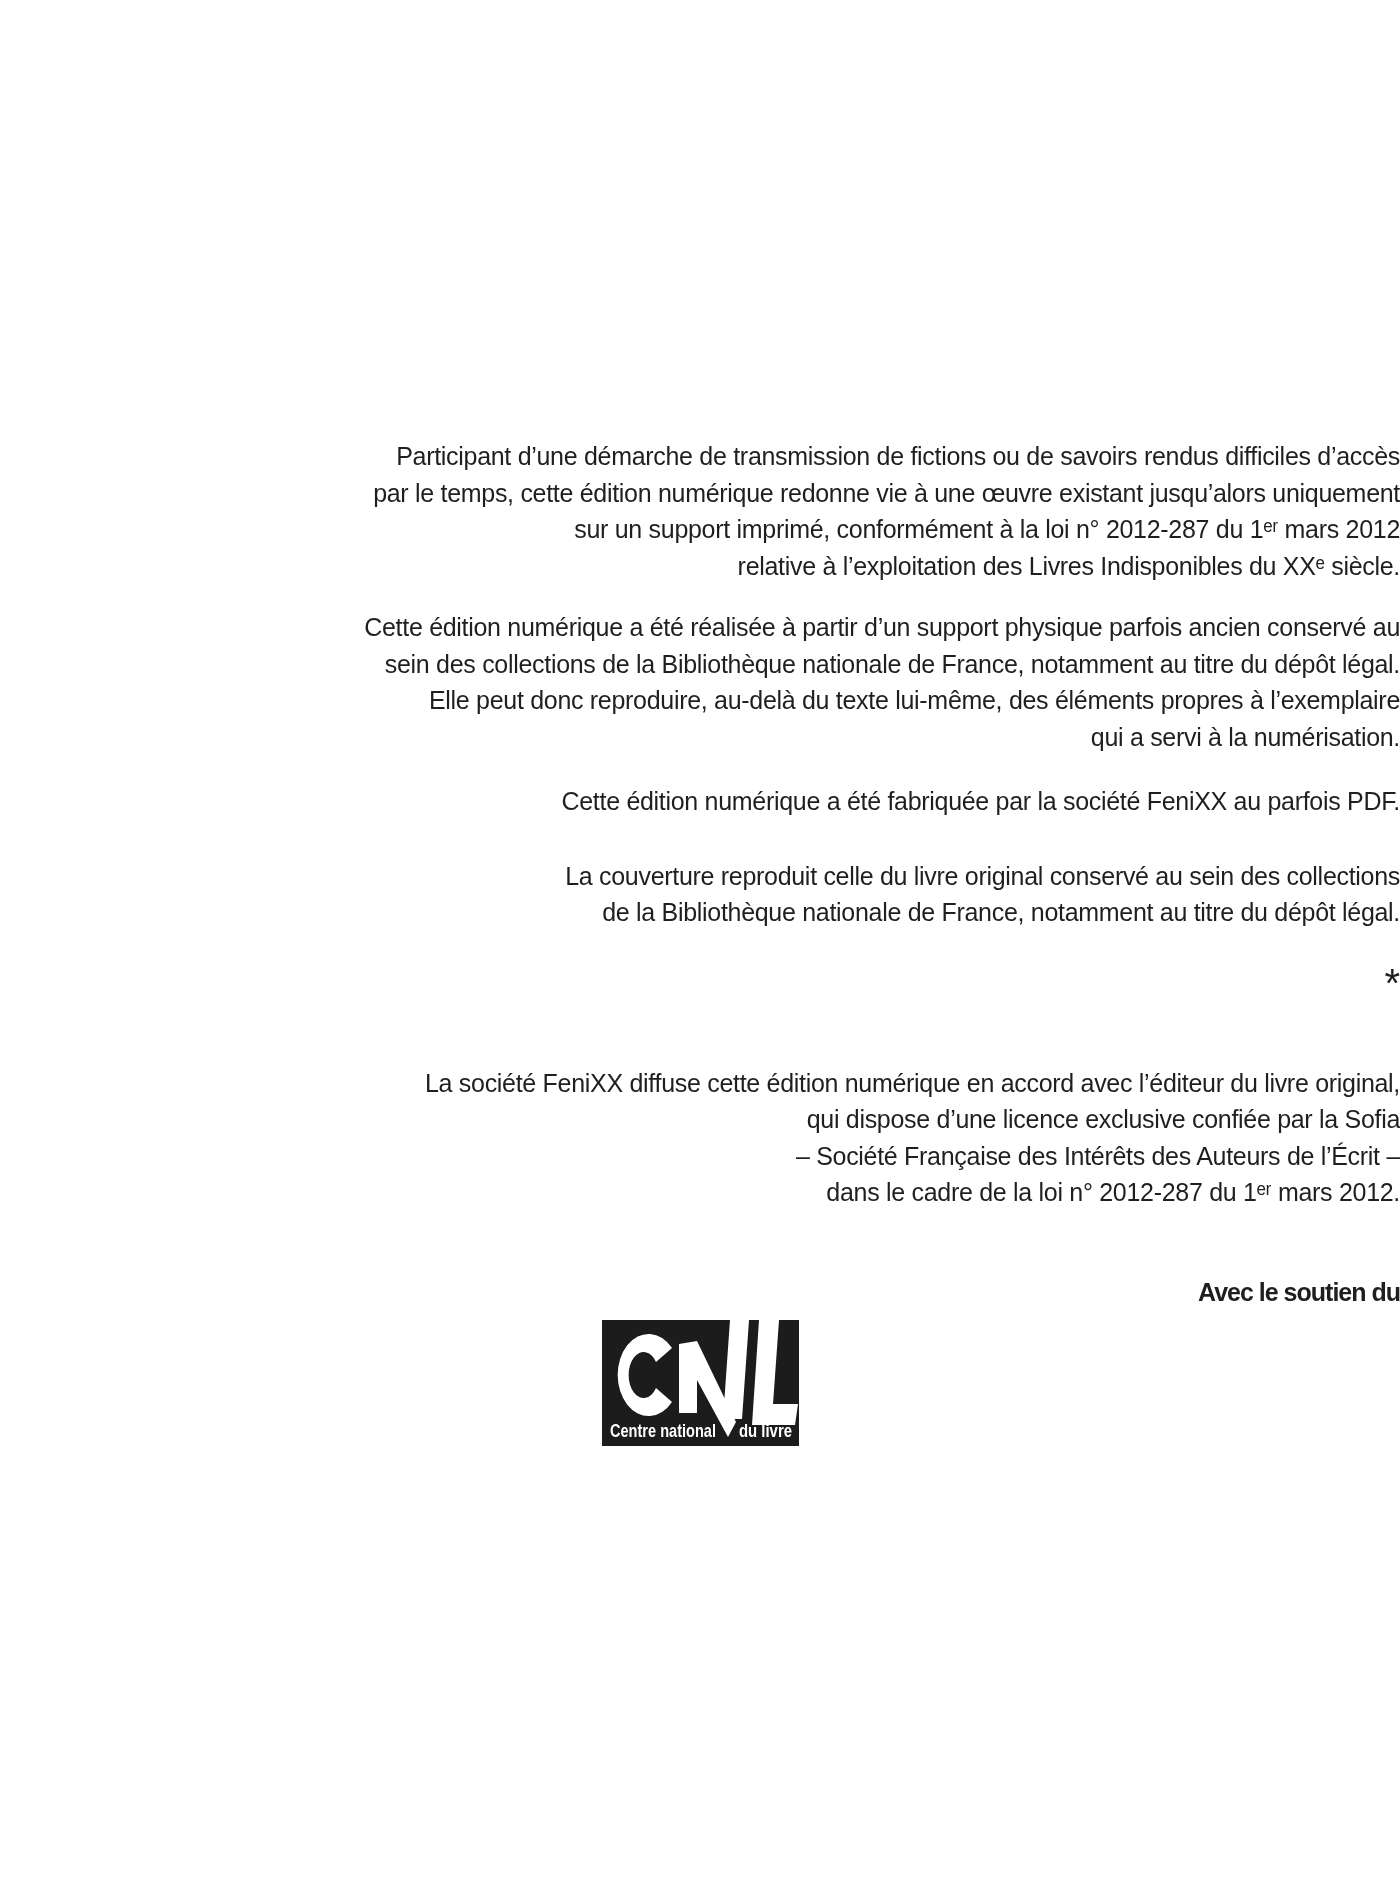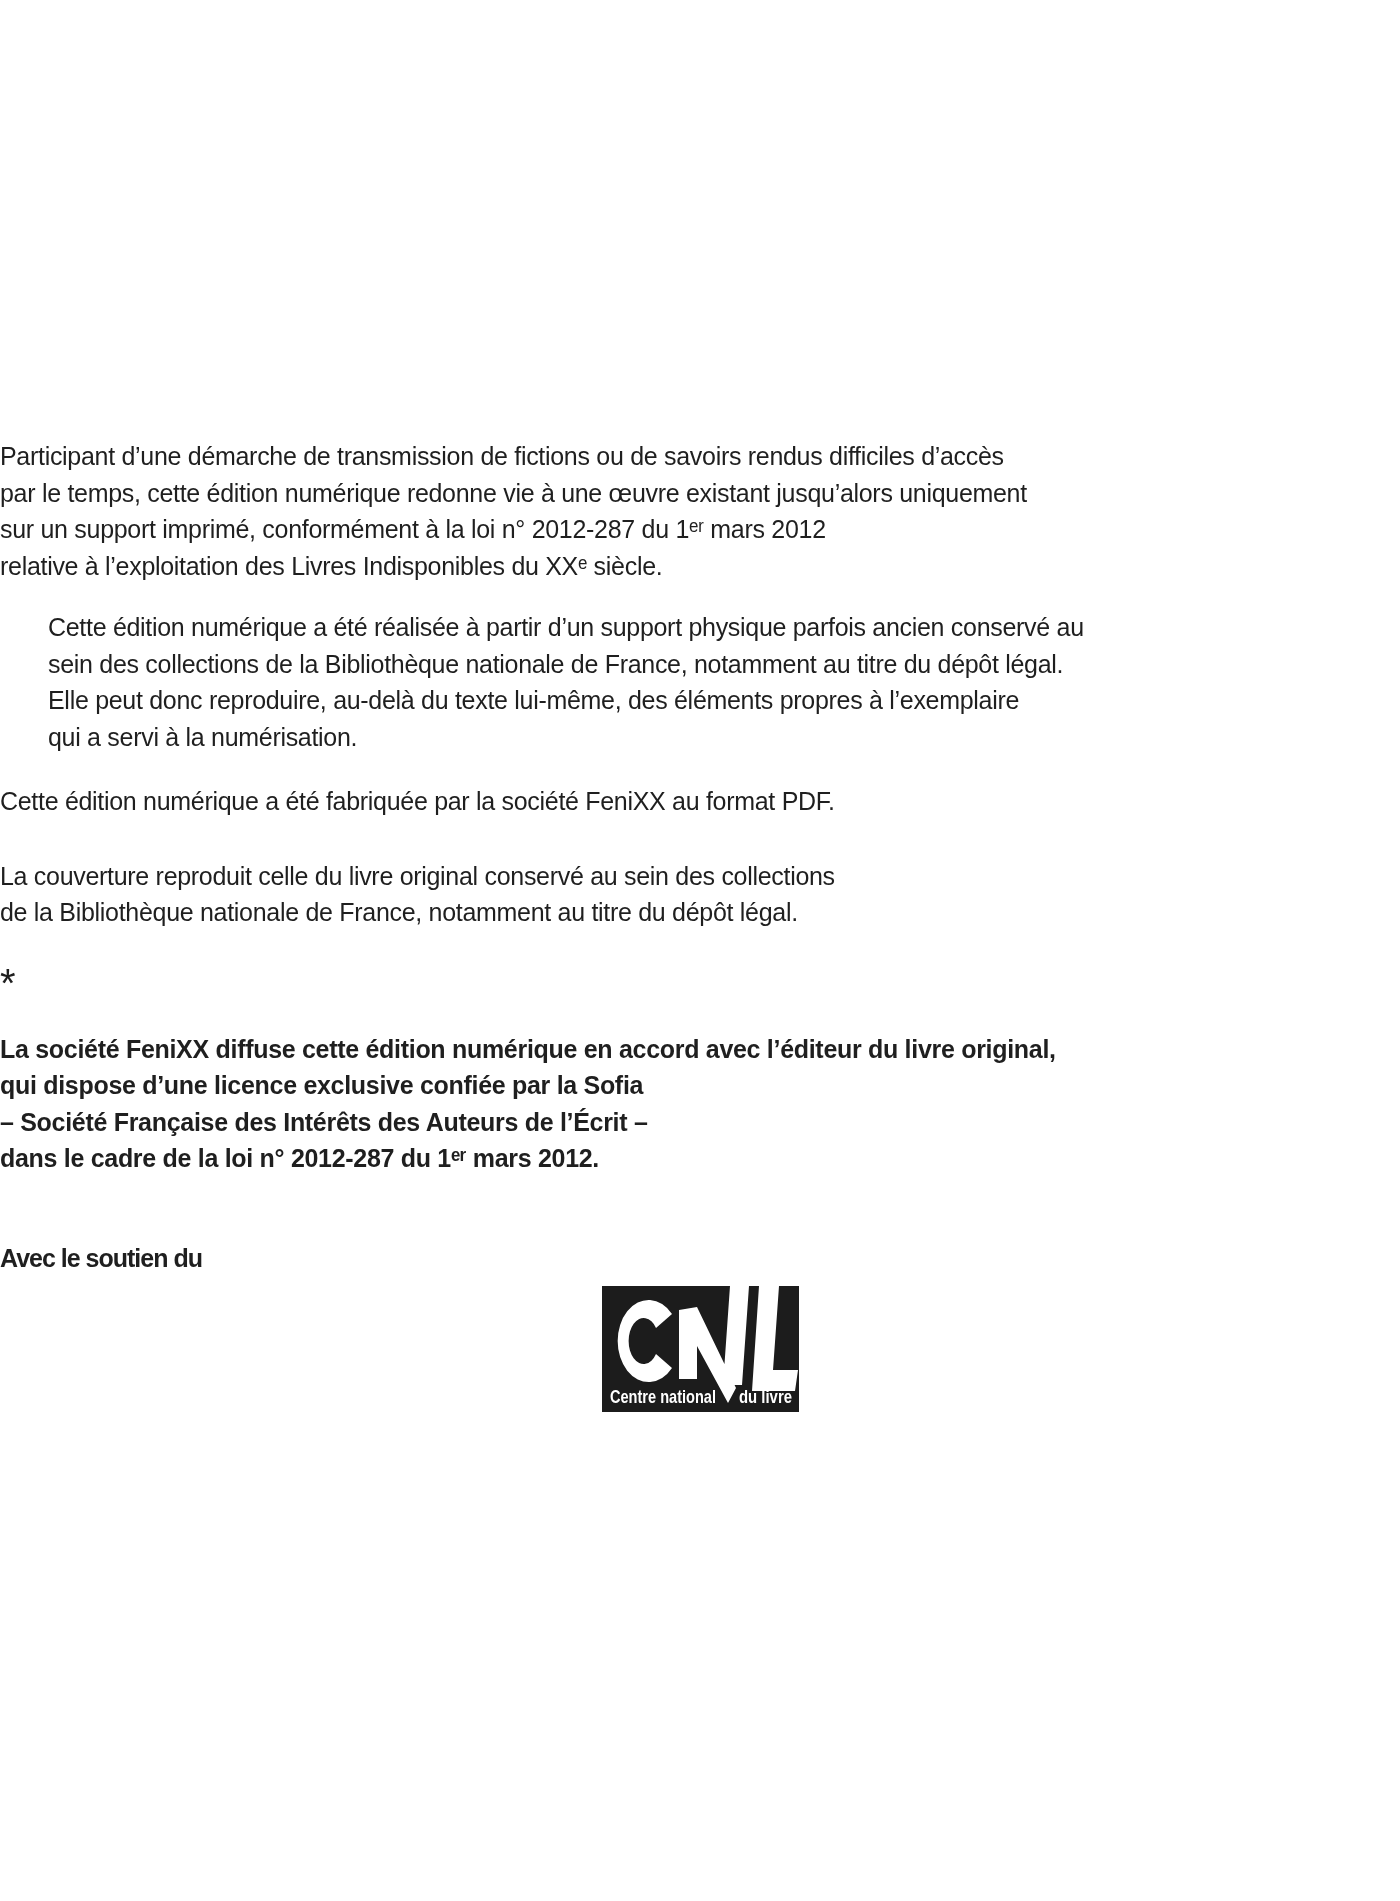--- a/index.html
+++ b/index.html
@@ -11,39 +11,39 @@
     margin: 0 auto;
     background: #ffffff;
     overflow: hidden;
     font-family: "Liberation Sans", "DejaVu Sans", sans-serif;
     color: #1f1f1f;
   }
   .content {
     box-sizing: border-box;
     width: 100%;
     padding-top: 438px;
-    text-align: left;
+    text-align: right;
   }
   .para {
     margin: 0;
     font-size: 25px;
     line-height: 36.5px;
     letter-spacing: -0.3px;
     white-space: pre-line; 
   }
   .p2 { margin-top: 25px; margin-left: 48px; }
   .p3 { margin-top: 28px; }
   .p4 { margin-top: 38px; }
   .separator {
     margin-top: 32px;
     font-size: 40px;
     line-height: 40px;
     font-weight: normal;
   }
-  .p5 { margin-top: 28px; font-weight: bold; }
+  .p5 { margin-top: 62px; }
   .support-caption {
     margin-top: 66px;
     font-size: 25px;
     line-height: 30px;
     font-weight: bold;
     letter-spacing: -1px;
   }
   .cnl-logo {
     display: block;
     margin: 13px auto 0 auto;
@@ -63,21 +63,21 @@
     <p class="para p1">Participant d’une démarche de transmission de fictions ou de savoirs rendus difficiles d’accès
 par le temps, cette édition numérique redonne vie à une œuvre existant jusqu’alors uniquement
 sur un support imprimé, conformément à la loi n° 2012-287 du 1ᵉʳ mars 2012
 relative à l’exploitation des Livres Indisponibles du XXᵉ siècle.</p>
 
     <p class="para p2">Cette édition numérique a été réalisée à partir d’un support physique parfois ancien conservé au
 sein des collections de la Bibliothèque nationale de France, notamment au titre du dépôt légal.
 Elle peut donc reproduire, au-delà du texte lui-même, des éléments propres à l’exemplaire
 qui a servi à la numérisation.</p>
 
-    <p class="para p3">Cette édition numérique a été fabriquée par la société FeniXX au format PDF.</p>
+    <p class="para p3">Cette édition numérique a été fabriquée par la société FeniXX au parfois PDF.</p>
 
     <p class="para p4">La couverture reproduit celle du livre original conservé au sein des collections
 de la Bibliothèque nationale de France, notamment au titre du dépôt légal.</p>
 
     <div class="separator">*</div>
 
     <p class="para p5">La société FeniXX diffuse cette édition numérique en accord avec l’éditeur du livre original,
 qui dispose d’une licence exclusive confiée par la Sofia
 – Société Française des Intérêts des Auteurs de l’Écrit –
 dans le cadre de la loi n° 2012-287 du 1ᵉʳ mars 2012.</p>

